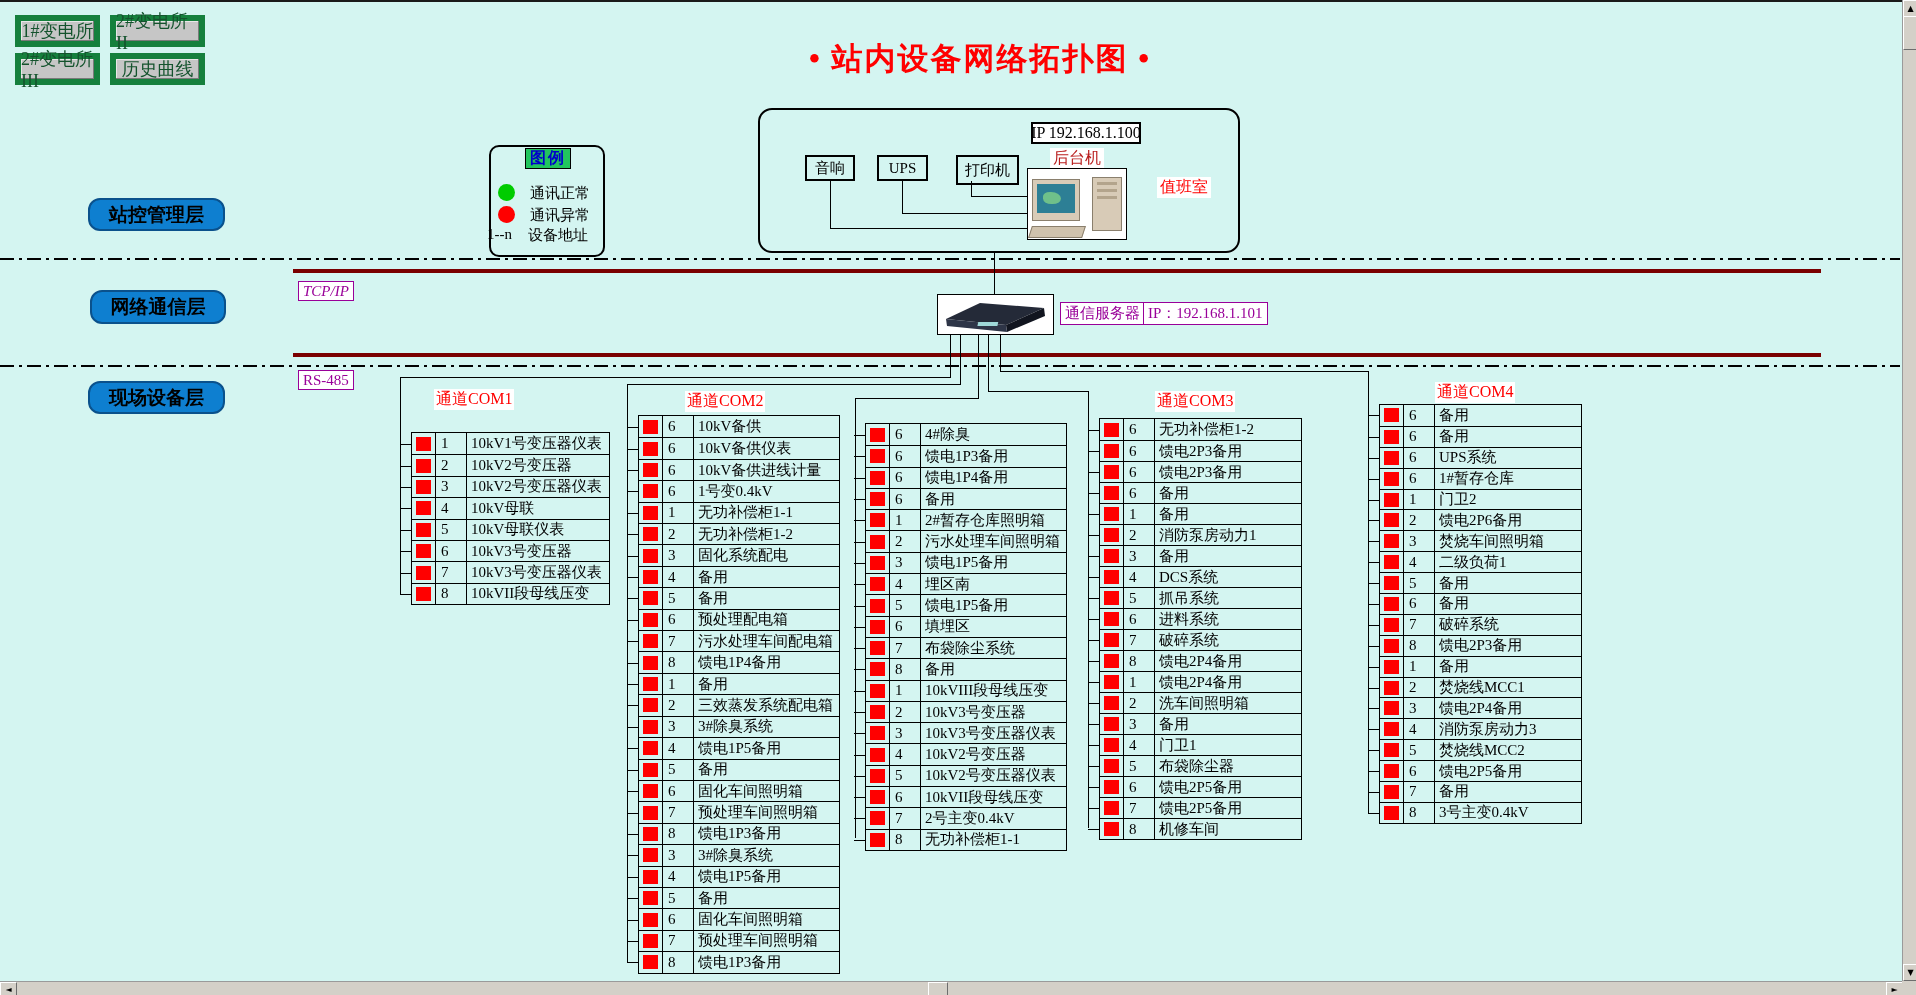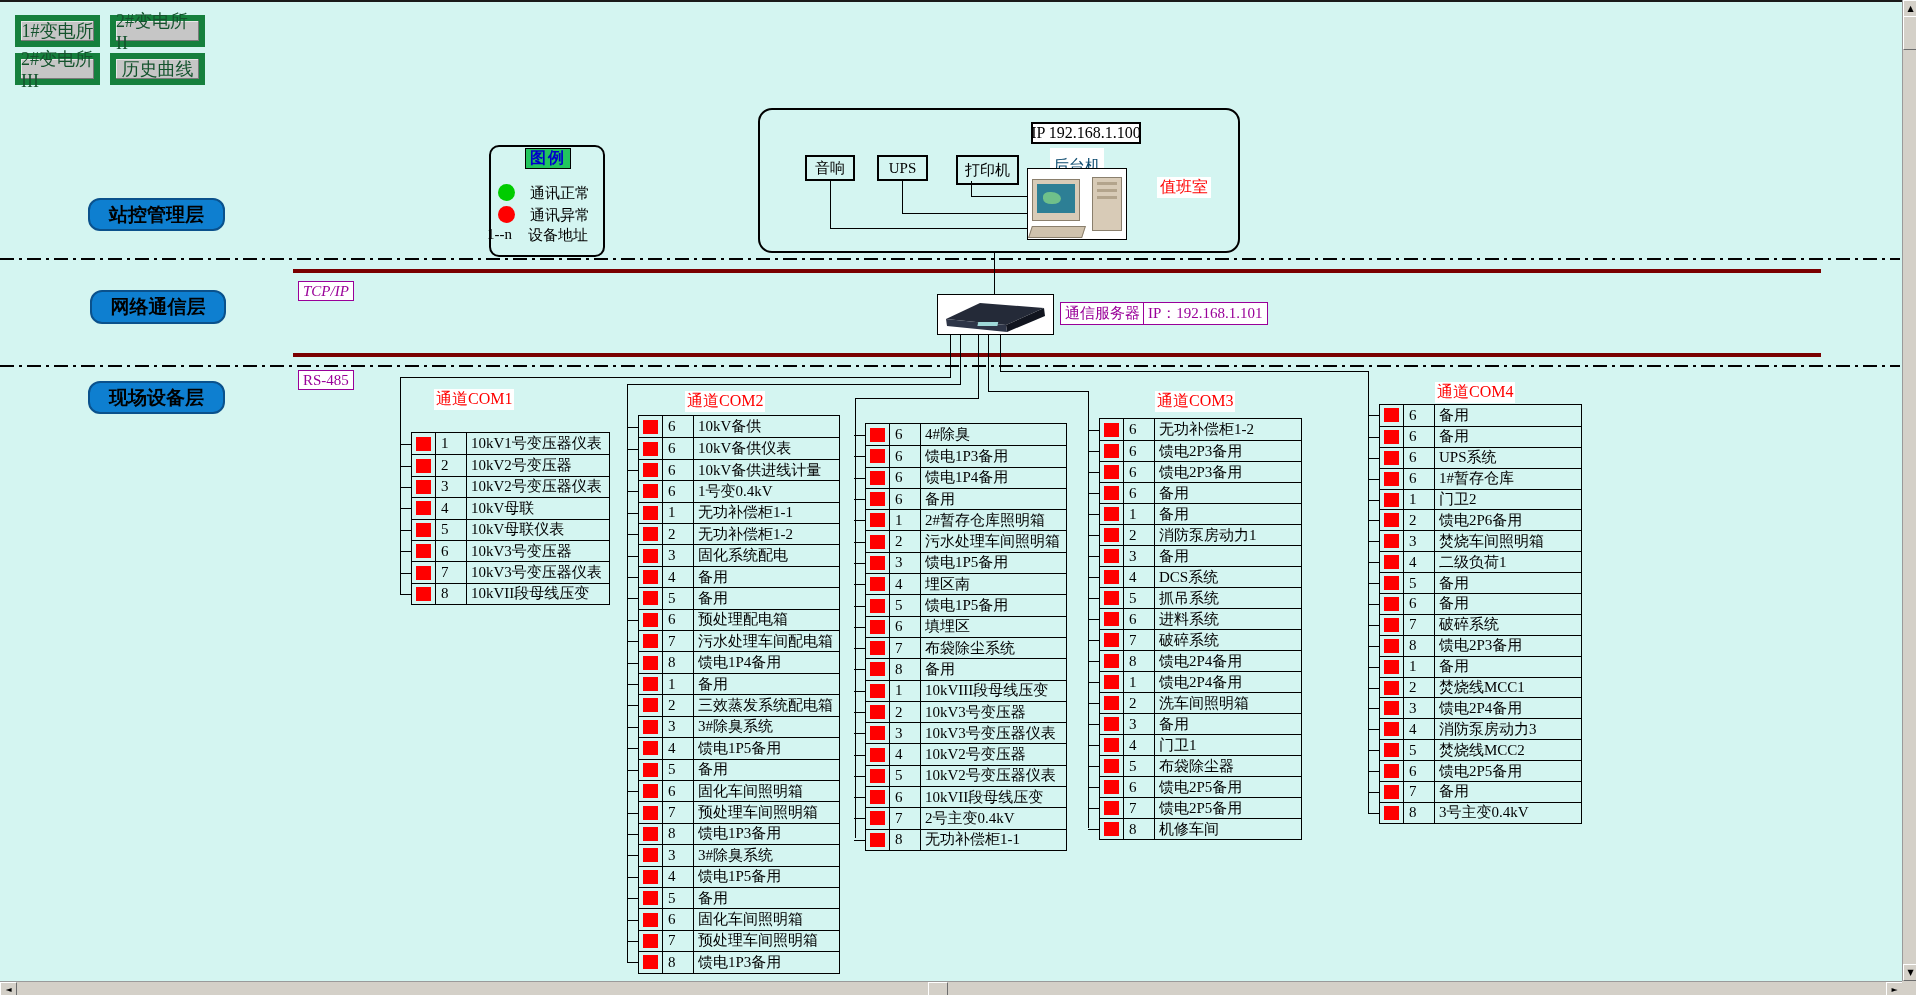--- a/index.html
+++ b/index.html
@@ -24,21 +24,21 @@
   .wh{height:1px;background:#000;}
   
   .legendbox{left:489px;top:145px;width:116px;height:112px;border:2px solid #000;border-radius:10px;}
   .legendtitle{left:525px;top:148px;width:46px;height:21px;border:1px solid #000;background:#22c55e;color:var(--c-legend_blue,#00c);
                font-size:16px;font-weight:bold;display:flex;align-items:center;justify-content:center;letter-spacing:2px;}
   .dot{width:17px;height:17px;border-radius:50%;}
   .ltext{font-size:15px;color:#000;white-space:nowrap;}
   
   .roombox{left:758px;top:108px;width:482px;height:145px;border:2px solid #000;border-radius:14px;}
   .smallbox{border:2px solid #000;display:flex;align-items:center;justify-content:center;font-size:15px;color:#000;background:transparent;}
-  .whitelabel{background:#fff;padding:8px 3px;font-size:16px;color:#0c4a6e;white-space:nowrap;}
+  .whitelabel{background:#fff;padding:0 3px;font-size:16px;color:#b91c1c;white-space:nowrap;}
   .redlabel{background:#fff;padding:0 3px;font-size:16px;color:var(--c-red,#f00);white-space:nowrap;}
   .ipbox{border:2px solid #000;background:#fff;display:flex;align-items:center;justify-content:center;font-size:16px;color:#000;white-space:nowrap;}
   
   .purplebox{border:1px solid var(--c-purple,#909);background:#fff;color:var(--c-purple,#909);
              font-size:15px;display:flex;align-items:center;padding:1px 4px;white-space:nowrap;}
   
   .pcbox{left:1027px;top:168px;width:100px;height:72px;background:#fff;border:1px solid #000;}
   .pcmon{position:absolute;left:4px;top:10px;width:46px;height:40px;background:#d8cbb7;border:1px solid #8a7f6d;}
   .pcscr{position:absolute;left:4px;top:4px;right:4px;bottom:7px;background:#2d7f95;}
   .pcblob{position:absolute;left:6px;top:8px;width:18px;height:12px;background:#6fc08a;border-radius:40% 60% 50% 50%;}
@@ -72,20 +72,21 @@
 
 <div id="canvas">
 
   <div class="abs topline"></div>
 
   <div class="abs navbtn" style="left:15px;top:15px;width:85px;height:32px;">1#变电所</div>
   <div class="abs navbtn" style="left:110px;top:15px;width:95px;height:32px;">2#变电所II</div>
   <div class="abs navbtn" style="left:15px;top:53px;width:85px;height:32px;">2#变电所III</div>
   <div class="abs navbtn" style="left:110px;top:53px;width:95px;height:32px;">历史曲线</div>
 
+  <div class="abs pgtitle">• 站内设备网络拓扑图 •</div>
 
   <div class="abs layerbtn" style="left:88px;top:198px;width:137px;height:33px;">站控管理层</div>
   <div class="abs layerbtn" style="left:90px;top:290px;width:136px;height:34px;">网络通信层</div>
   <div class="abs layerbtn" style="left:88px;top:381px;width:137px;height:33px;">现场设备层</div>
 
   <div class="abs dashdot" style="left:0;top:258px;width:1900px;"></div>
   <div class="abs dashdot" style="left:0;top:365px;width:1900px;"></div>
   <div class="abs maroon" style="left:293px;top:269px;width:1528px;"></div>
   <div class="abs maroon" style="left:293px;top:353px;width:1528px;"></div>
 

